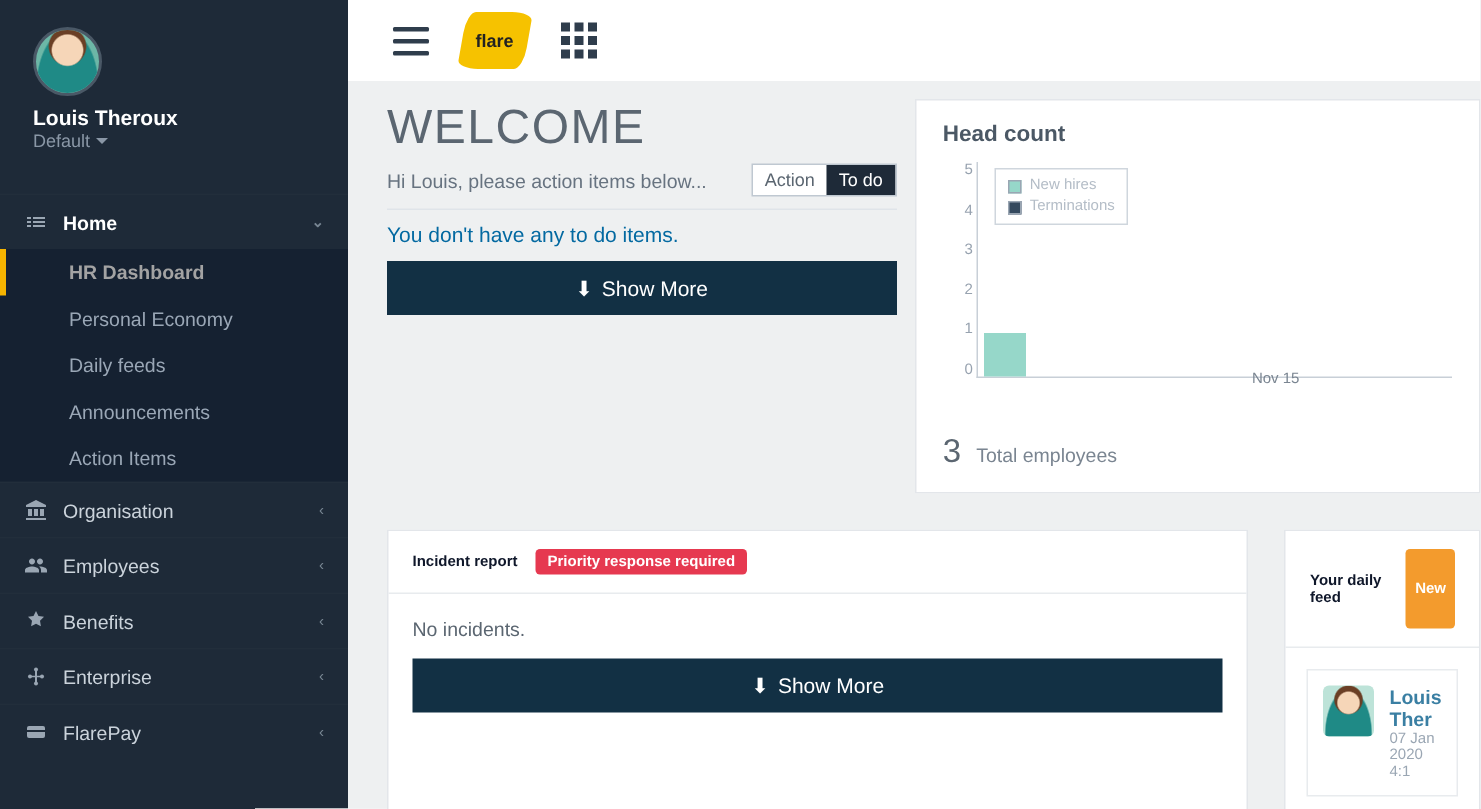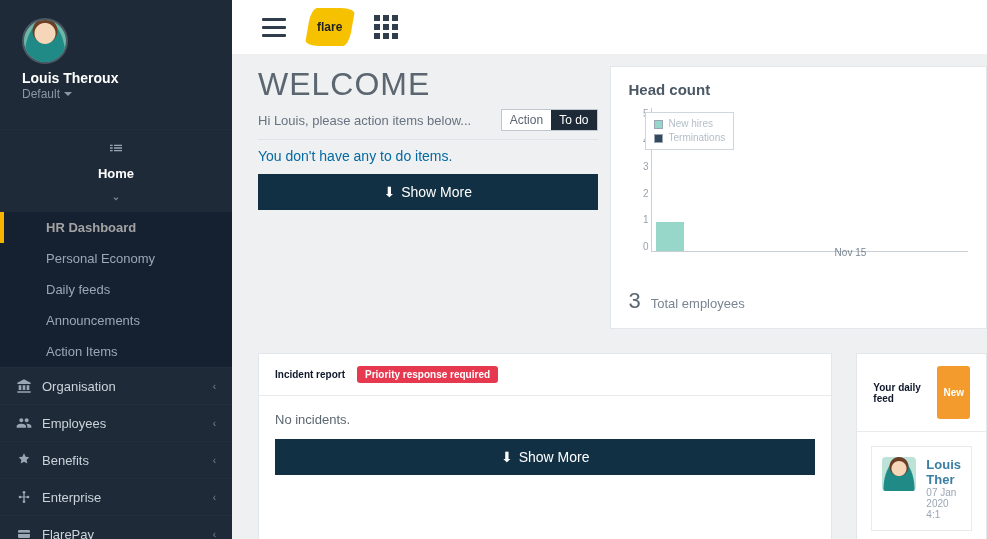--- a/index.html
+++ b/index.html
@@ -52,21 +52,21 @@
   .nav-section {
     padding: 10px 16px;
     display: flex;
     align-items: center;
     gap: 10px;
     cursor: pointer;
     color: #cbd3db;
     border-top: 1px solid rgba(255,255,255,0.02);
   }
   .nav-section .label { flex: 1; }
-  .nav-section.active { color: #fff; font-weight: 600; flex-direction: column; }
+  .nav-section.active { color: #fff; font-weight: 600; }
   .chev { font-size: 10px; color: #788693; }
   .icon-sm { width:16px; height:16px; display:inline-block; color:#9aa6b3; }
 
   .subnav { background: #152131; }
   .sub-item {
     padding: 8px 16px 8px 46px;
     color: #9aa7b6;
     font-size: 13px;
     cursor: pointer;
   }
@@ -144,21 +144,21 @@
 
   .headcount {
     flex:1; min-width:280px; padding:14px 18px;
   }
   .headcount h3 { font-size:15px; font-weight:600; color:#4b5865; margin-bottom:10px; }
   .chart { position:relative; height:170px; margin-left:6px; }
   .y-axis { position:absolute; left:0; top:0; bottom:26px; width:14px; display:flex; flex-direction:column; justify-content:space-between; font-size:10px; color:#97a2af; text-align:right;}
   .plot { position:absolute; left:16px; right:0; top:0; bottom:26px; border-left:1px solid #c8cfd7; border-bottom:1px solid #c8cfd7;}
   .bar { position:absolute; bottom:0; width:28px; background:#96d7c9; }
   .x-tick { position:absolute; bottom:20px; font-size:10px; color:#7a8591; }
-  .legend-box { position:absolute; top:4px; left:10px; border:1px solid #cfd6dd; background:#fff; padding:4px 8px; font-size:10px; color:#b4bdc7;}
+  .legend-box { position:absolute; top:4px; left:28px; border:1px solid #cfd6dd; background:#fff; padding:4px 8px; font-size:10px; color:#b4bdc7;}
   .legend-row { display:flex; align-items:center; gap:6px; line-height:14px;}
   .sw { width:9px; height:9px; border:1px solid #9aa6b3; display:inline-block;}
   .total-line { margin-top:10px; display:flex; align-items:baseline; gap:10px; }
   .total-line .num { font-size:22px; color:#5b6671; font-weight:300;}
   .total-line .txt { font-size:13px; color:#7a8591;}
 
   .row2 { display:flex; gap:24px; margin-top:24px; }
   .incident { width:600px; }
   .card-head { padding:12px 16px; display:flex; align-items:center; gap:12px; border-bottom:1px solid #e8ebee;}
   .card-head h3 { font-size:10px; font-weight:600; color:#0f172a;}

